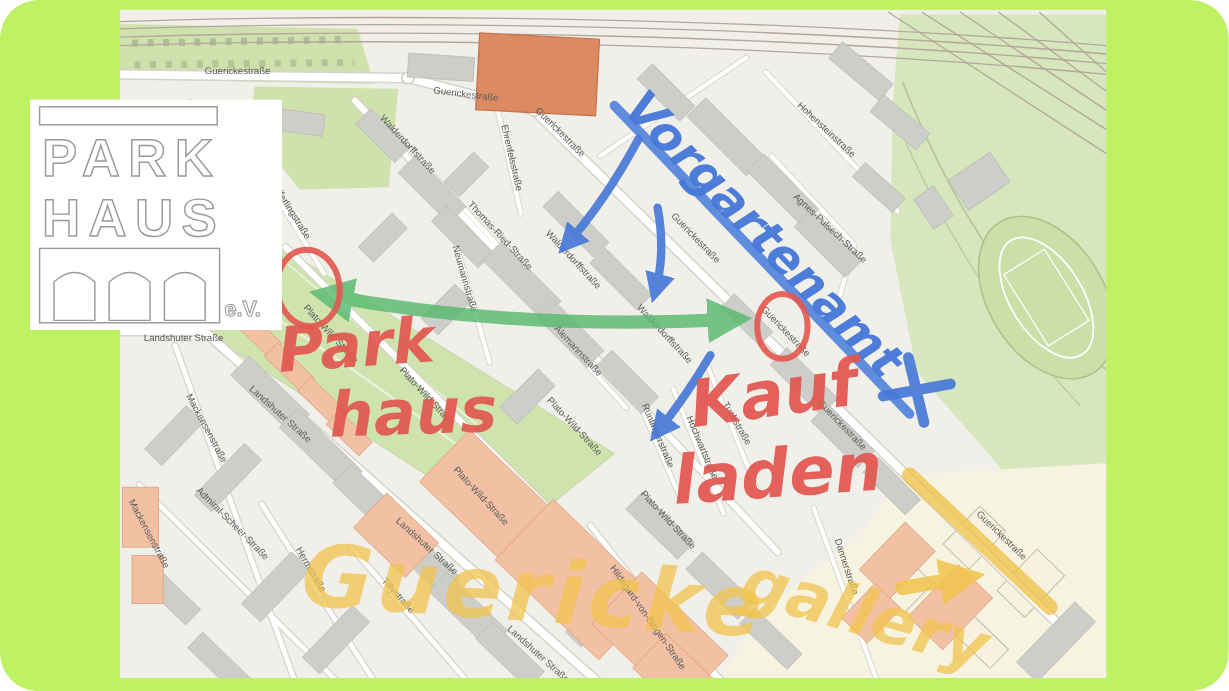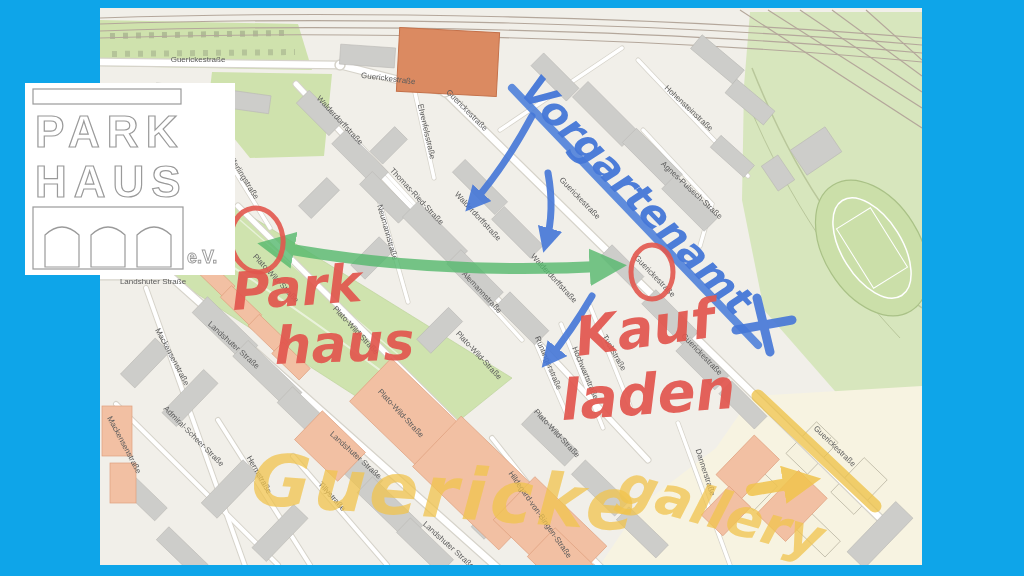--- a/index.html
+++ b/index.html
@@ -1,17 +1,17 @@
 <!DOCTYPE html>
 <html><head>
 <meta charset="utf-8">
 <style>
   html,body{margin:0;padding:0;background:#fff;}
-  .canvas{position:relative;width:1024px;height:576px;background:#0ea5e9;overflow:hidden;
-          font-family:"Liberation Sans",sans-serif;}
+  .canvas{position:relative;width:1024px;height:576px;background:#bef264;overflow:hidden;
+          font-family:"Liberation Sans",sans-serif;border-radius:32px;}
   .map-wrap{position:absolute;left:100px;top:8px;width:822px;height:557px;}
   svg{display:block;}
   .lbl{font-family:"Liberation Sans",sans-serif;font-size:8px;fill:#5b5b5b;text-anchor:middle;}
   .bld{fill:#cdcdca;stroke:#b9b8b4;stroke-width:.6;}
   .obld{fill:#f6f2df;stroke:#bdb9a6;stroke-width:.8;}
   .sal{fill:#f2c0a3;stroke:#dfa07e;stroke-width:.7;}
   .rc{stroke:#d6d3ca;fill:none;stroke-linecap:round;}
   .rf{stroke:#ffffff;fill:none;stroke-linecap:round;}
   .rail{stroke:#b4a79b;stroke-width:1.1;fill:none;}
   .hand{font-family:"DejaVu Sans",sans-serif;font-style:italic;font-weight:bold;}

